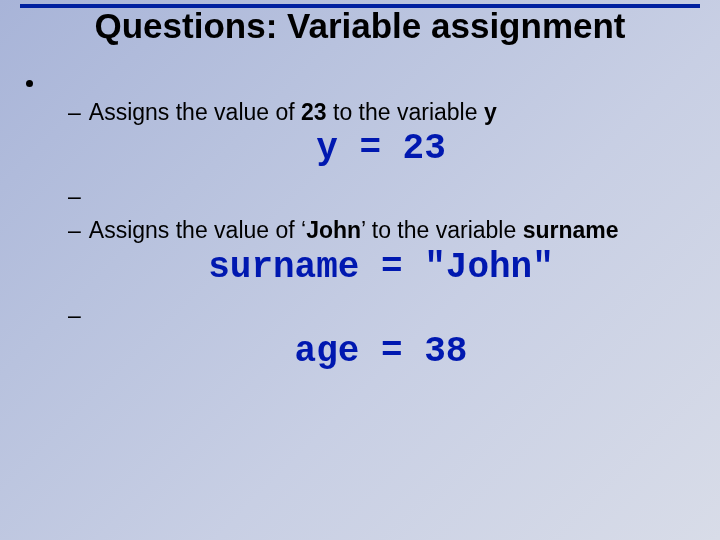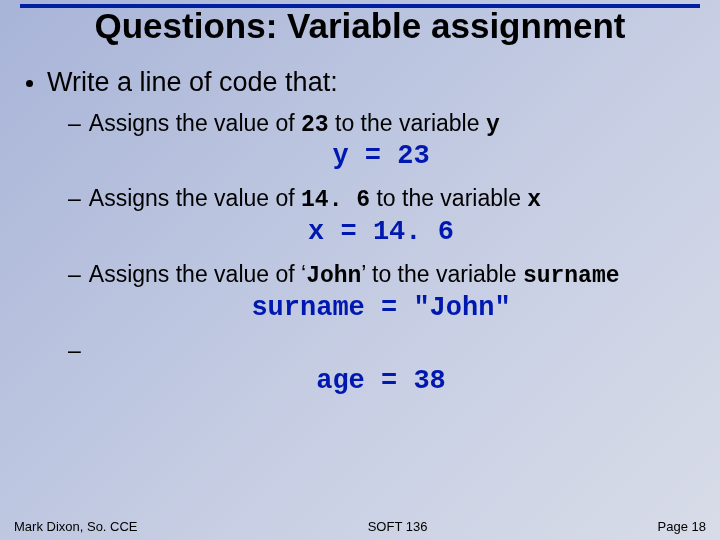--- a/index.html
+++ b/index.html
@@ -59,83 +59,73 @@
     margin-top: 6px;
   }
   .bullet-l2 .dash {
     margin-right: 8px;
     flex-shrink: 0;
   }
   .bullet-l2 .txt { }
   .code-line {
     font-family: "Courier New", Courier, monospace;
     font-weight: bold;
-    font-size: 27px;
+    font-size: 36px;
     color: #0018b0;
     text-align: center;
     margin: 2px 0 14px 0;
   }
   .footer {
     position: absolute;
     bottom: 10px;
     left: 14px;
     right: 14px;
     display: flex;
     justify-content: space-between;
     font-size: 13px;
     color: #000;
   }
-  .b { font-weight: bold; font-family: Liberation Mono, monospace; }
+  .b { font-weight: bold; }
 </style>
 </head>
 <body>
 <div class="slide">
 
 <div class="title-rule"></div>
 <h1 class="title">Questions: Variable assignment</h1>
 
 <div class="content">
   <div class="bullet-l1">
     <span class="dot"></span>
-    <span>Write a line of code that:</span>
   </div>
 
   <div class="sub-group">
 
     <div class="bullet-l2">
       <span class="dash">–</span>
       <span class="txt">
         <span>Assigns the value of </span><span class="b">23</span><span> to the variable </span><span class="b">y</span>
       </span>
     </div>
     <div class="code-line">y = 23</div>
 
     <div class="bullet-l2">
       <span class="dash">–</span>
-      <span class="txt">
-        <span>Assigns the value of </span><span class="b">14. 6</span><span> to the variable </span><span class="b">x</span>
-      </span>
     </div>
-    <div class="code-line">x = 14. 6</div>
 
     <div class="bullet-l2">
       <span class="dash">–</span>
       <span class="txt">
         <span>Assigns the value of ‘</span><span class="b">John</span><span>’ to the variable </span><span class="b">surname</span>
       </span>
     </div>
     <div class="code-line">surname = "John"</div>
 
     <div class="bullet-l2">
       <span class="dash">–</span>
     </div>
     <div class="code-line">age = 38</div>
 
   </div>
 </div>
 
-<div class="footer">
-  <span>Mark Dixon, So. CCE</span>
-  <span>SOFT 136</span>
-  <span>Page 18</span>
-</div>
 
 </div>
 
 </body></html>

